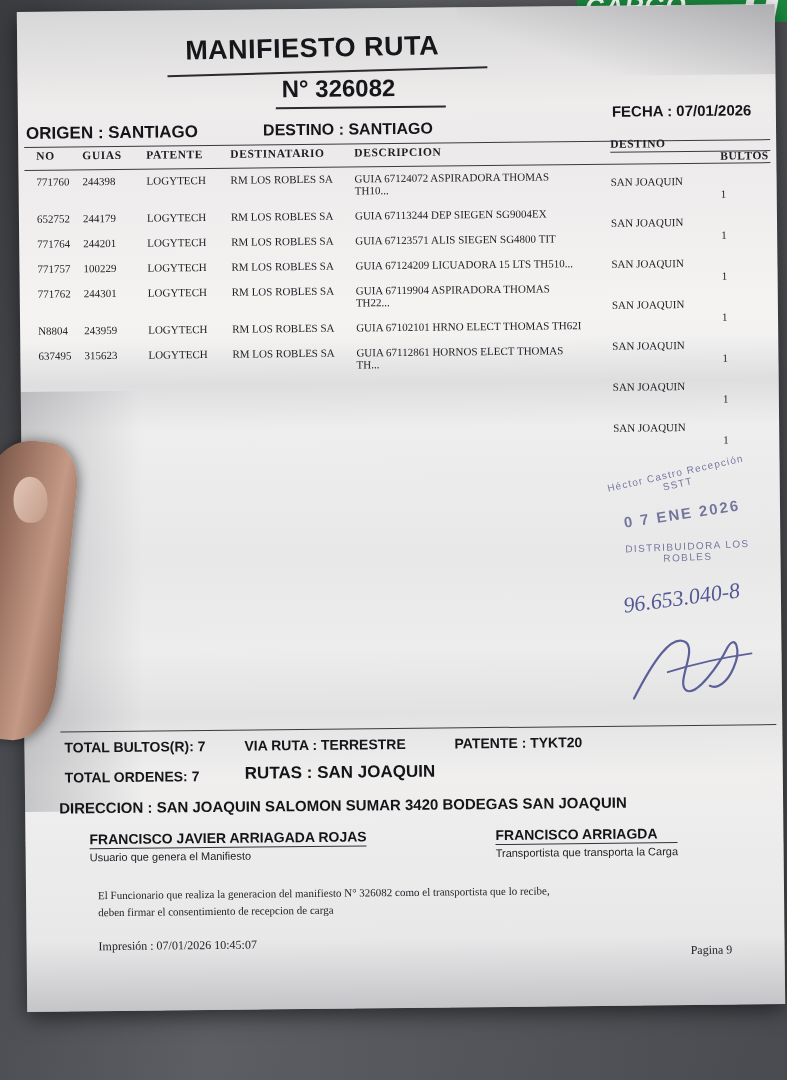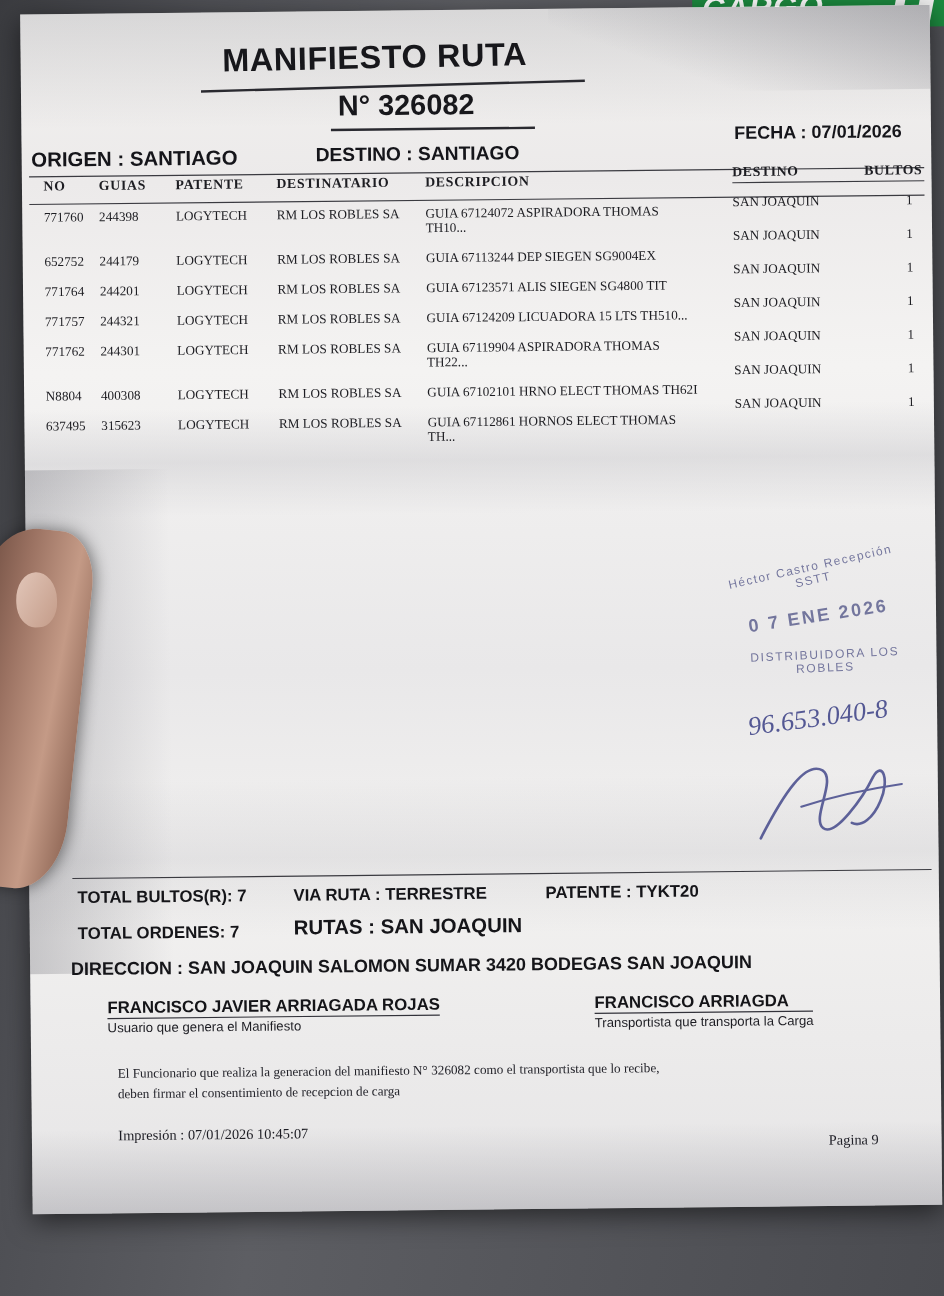--- a/index.html
+++ b/index.html
@@ -222,21 +222,21 @@
     display: flex;
     font-size: 11.5px;
     font-weight: bold;
     letter-spacing: .5px;
   }
   .right-row {
     display: flex;
     font-size: 11px;
   }
   .rc-dest { width: 110px; }
-  .rc-bult { width: 40px; text-align: right; }
+  .rc-bult { width: 40px; text-align: left; margin-top: 13px; }
 
   
   .stamp {
     position: absolute;
     left: 578px;
     top: 456px;
     width: 165px;
     height: 115px;
     transform: rotate(-8deg);
     opacity: .62;
@@ -445,35 +445,35 @@
       </div>
       <div class="tbl-row" style="margin-bottom:13px">
         <div class="c-no">771764</div>
         <div class="c-guia">244201</div>
         <div class="c-cli">LOGYTECH</div>
         <div class="c-dest">RM LOS ROBLES SA</div>
         <div class="c-desc">GUIA 67123571 ALIS SIEGEN SG4800 TIT</div>
       </div>
       <div class="tbl-row" style="margin-bottom:13px">
         <div class="c-no">771757</div>
-        <div class="c-guia">244321</div>
+        <div class="c-guia">100229</div>
         <div class="c-cli">LOGYTECH</div>
         <div class="c-dest">RM LOS ROBLES SA</div>
         <div class="c-desc">GUIA 67124209 LICUADORA 15 LTS TH510...</div>
       </div>
       <div class="tbl-row" style="margin-bottom:13px">
         <div class="c-no">771762</div>
         <div class="c-guia">244301</div>
         <div class="c-cli">LOGYTECH</div>
         <div class="c-dest">RM LOS ROBLES SA</div>
         <div class="c-desc">GUIA 67119904 ASPIRADORA THOMAS TH22...</div>
       </div>
       <div class="tbl-row" style="margin-bottom:13px">
         <div class="c-no">N8804</div>
-        <div class="c-guia">400308</div>
+        <div class="c-guia">243959</div>
         <div class="c-cli">LOGYTECH</div>
         <div class="c-dest">RM LOS ROBLES SA</div>
         <div class="c-desc">GUIA 67102101 HRNO ELECT THOMAS TH62I</div>
       </div>
       <div class="tbl-row">
         <div class="c-no">637495</div>
         <div class="c-guia">315623</div>
         <div class="c-cli">LOGYTECH</div>
         <div class="c-dest">RM LOS ROBLES SA</div>
         <div class="c-desc">GUIA 67112861 HORNOS ELECT THOMAS TH...</div>

